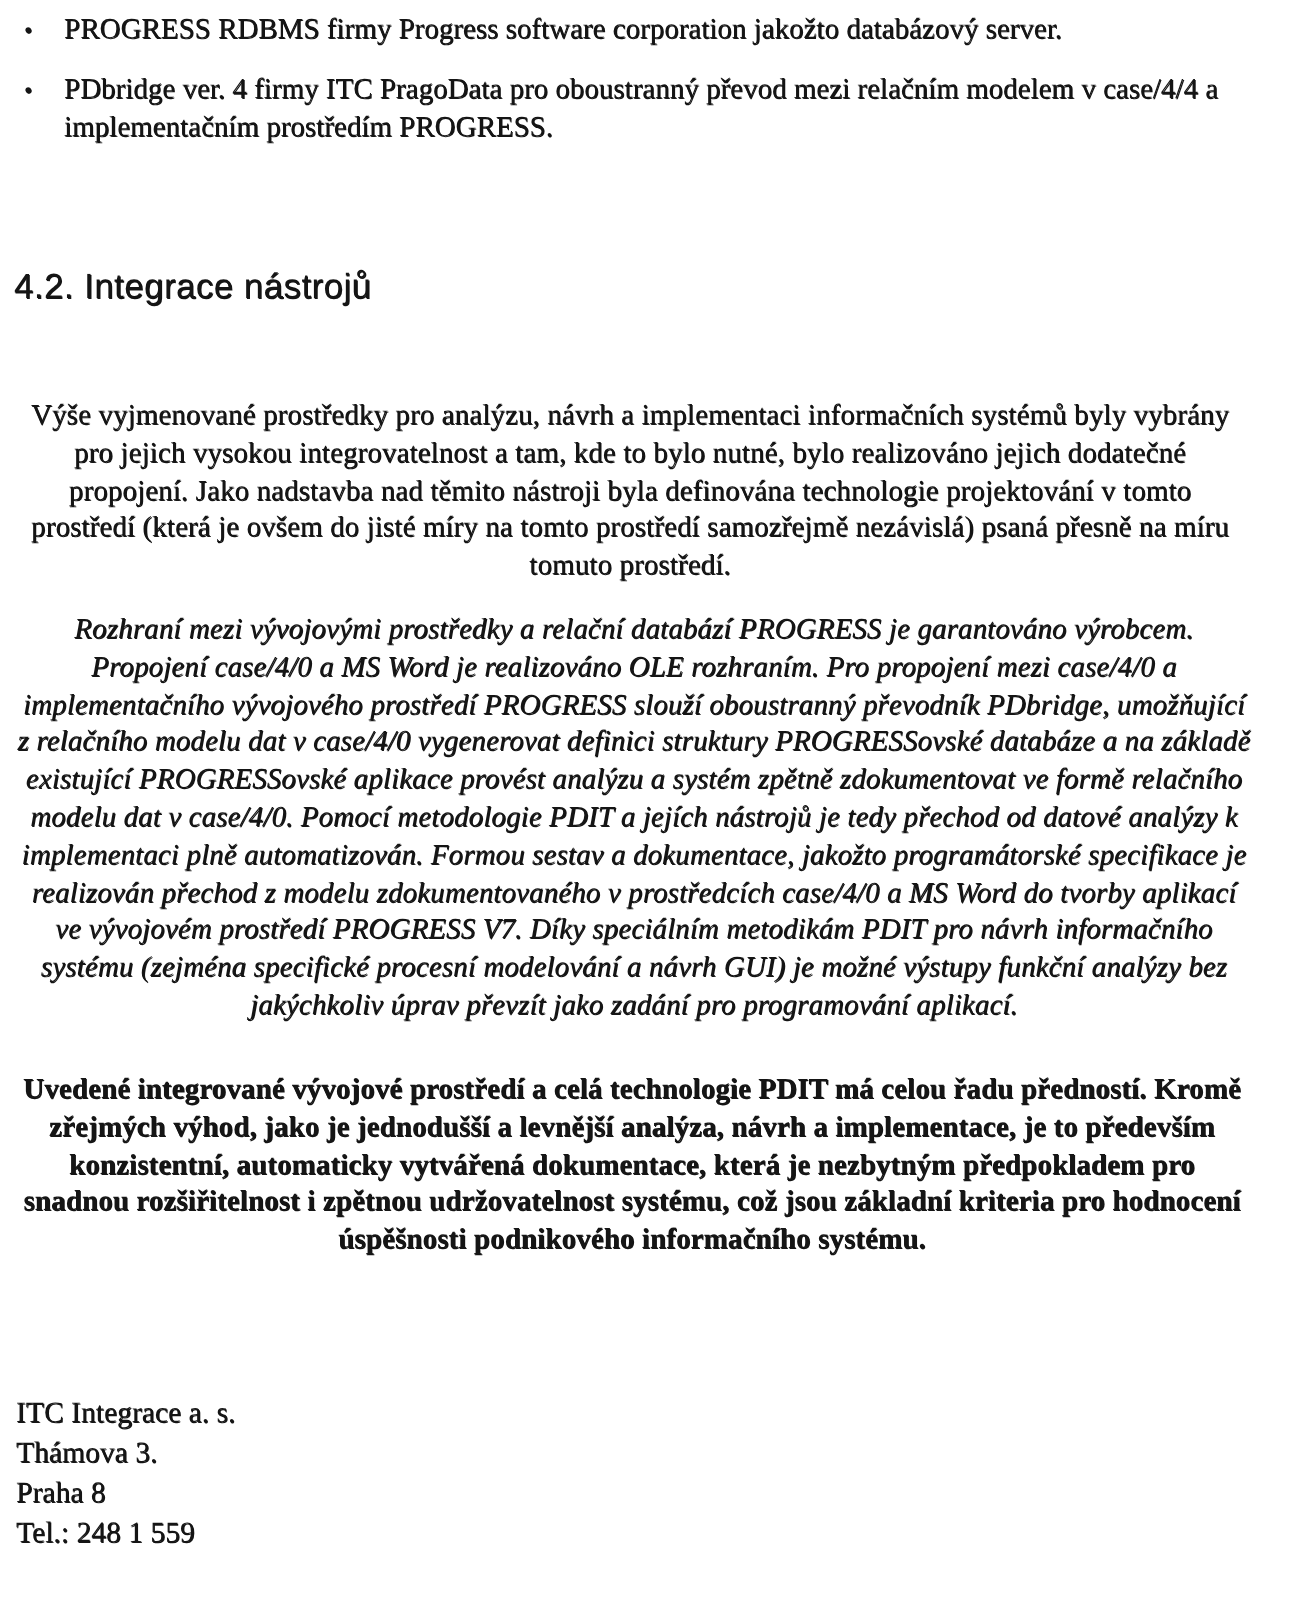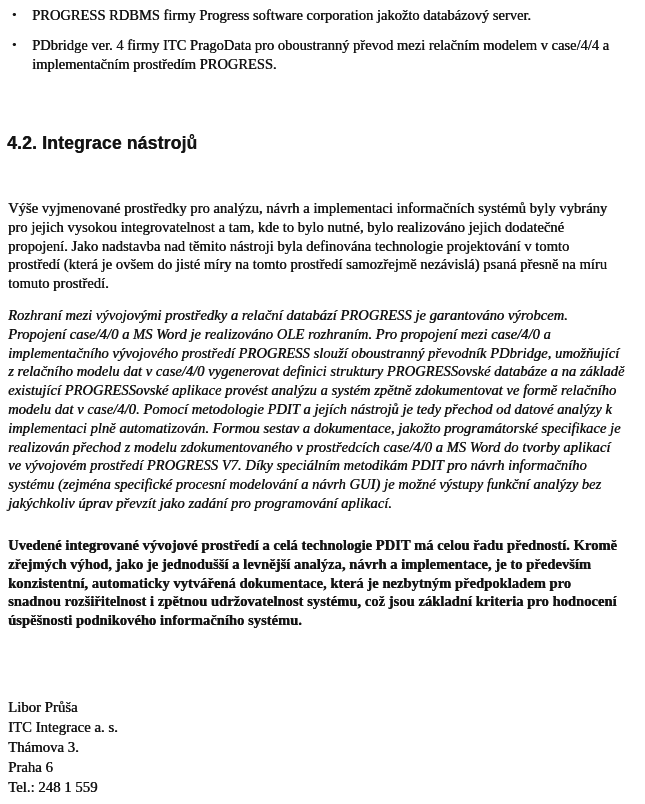--- a/index.html
+++ b/index.html
@@ -39,30 +39,31 @@
     line-height: 19px;
     padding-left: 2px;
   }
   .section-heading {
     position: absolute;
     top: 133px;
     left: 7px;
     margin: 0;
     font-family: "Liberation Sans", sans-serif;
     font-size: 17.5px;
-    font-weight: 700;
+    font-weight: 400;
     letter-spacing: 0.2px;
   }
   .para {
     position: absolute;
     left: 8px;
     margin: 0;
     font-size: 14.5px;
     line-height: 18.8px;
     letter-spacing: 0.05px;
+    text-align: center;
   }
   .para-1 { top: 199px; width: 614px; }
   .para-2 { top: 306px; width: 618px; font-style: italic; }
   .para-3 { top: 536px; width: 616px; font-weight: bold; }
   .signature {
     position: absolute;
     top: 697px;
     left: 8px;
     font-size: 14.8px;
     line-height: 20px;
@@ -86,20 +87,19 @@
 
   <h2 class="section-heading">4.2. Integrace nástrojů</h2>
 
   <p class="para para-1">Výše vyjmenované prostředky pro analýzu, návrh a implementaci informačních systémů byly vybrány pro jejich vysokou integrovatelnost a tam, kde to bylo nutné, bylo realizováno jejich dodatečné propojení. Jako nadstavba nad těmito nástroji byla definována technologie projektování v tomto prostředí (která je ovšem do jisté míry na tomto prostředí samozřejmě nezávislá) psaná přesně na  míru tomuto prostředí.</p>
 
   <p class="para para-2">Rozhraní mezi vývojovými prostředky a relační databází PROGRESS je garantováno výrobcem. Propojení  case/4/0 a MS Word je realizováno OLE rozhraním. Pro propojení mezi case/4/0 a implementačního vývojového prostředí PROGRESS slouží oboustranný převodník PDbridge, umožňující z relačního modelu dat v case/4/0 vygenerovat definici struktury PROGRESSovské databáze a na základě existující PROGRESSovské aplikace  provést analýzu a systém zpětně zdokumentovat ve formě relačního modelu dat v case/4/0. Pomocí metodologie PDIT a jejích nástrojů je tedy přechod od datové analýzy k implementaci plně automatizován. Formou sestav a dokumentace, jakožto  programátorské specifikace  je realizován přechod z modelu zdokumentovaného v prostředcích case/4/0 a MS Word do tvorby aplikací ve vývojovém prostředí PROGRESS V7. Díky speciálním metodikám PDIT pro návrh informačního systému (zejména specifické procesní modelování a návrh GUI) je možné výstupy funkční analýzy bez jakýchkoliv úprav převzít jako zadání pro programování aplikací.</p>
 
   <p class="para para-3">Uvedené integrované vývojové prostředí a celá technologie PDIT má celou řadu předností. Kromě zřejmých výhod, jako je jednodušší a levnější analýza, návrh a implementace, je to především konzistentní, automaticky vytvářená dokumentace, která je nezbytným předpokladem pro snadnou rozšiřitelnost i zpětnou udržovatelnost systému, což jsou základní kriteria pro hodnocení úspěšnosti podnikového informačního systému.</p>
 
   <div class="signature">
-    <div>Libor Průša</div>
     <div>ITC Integrace a. s.</div>
     <div>Thámova 3.</div>
-    <div>Praha 6</div>
+    <div>Praha 8</div>
     <div>Tel.: 248 1 559</div>
   </div>
 
 </div>
 
 </body></html>

